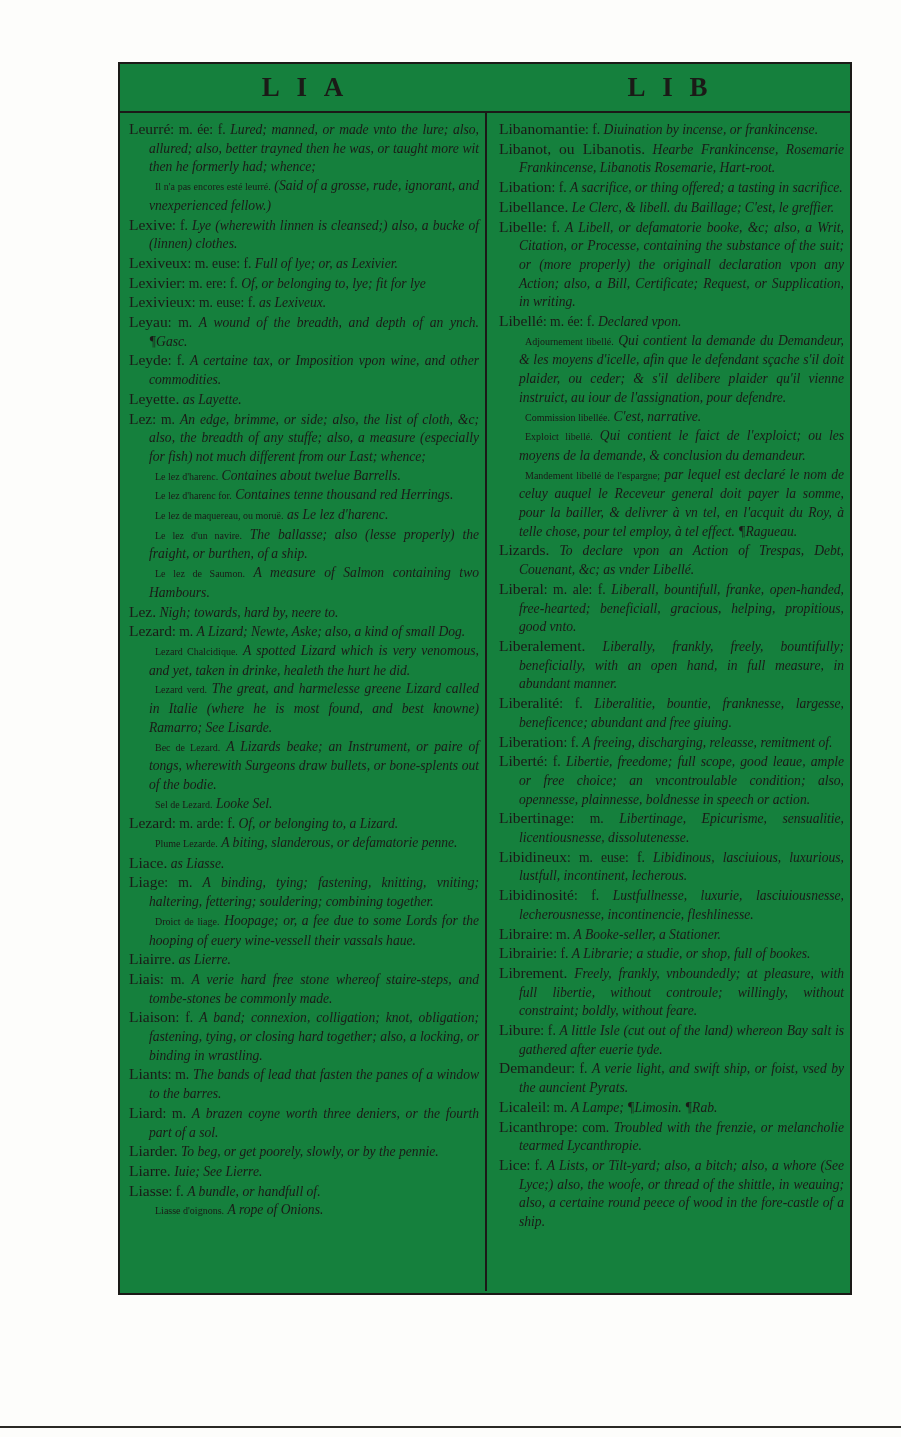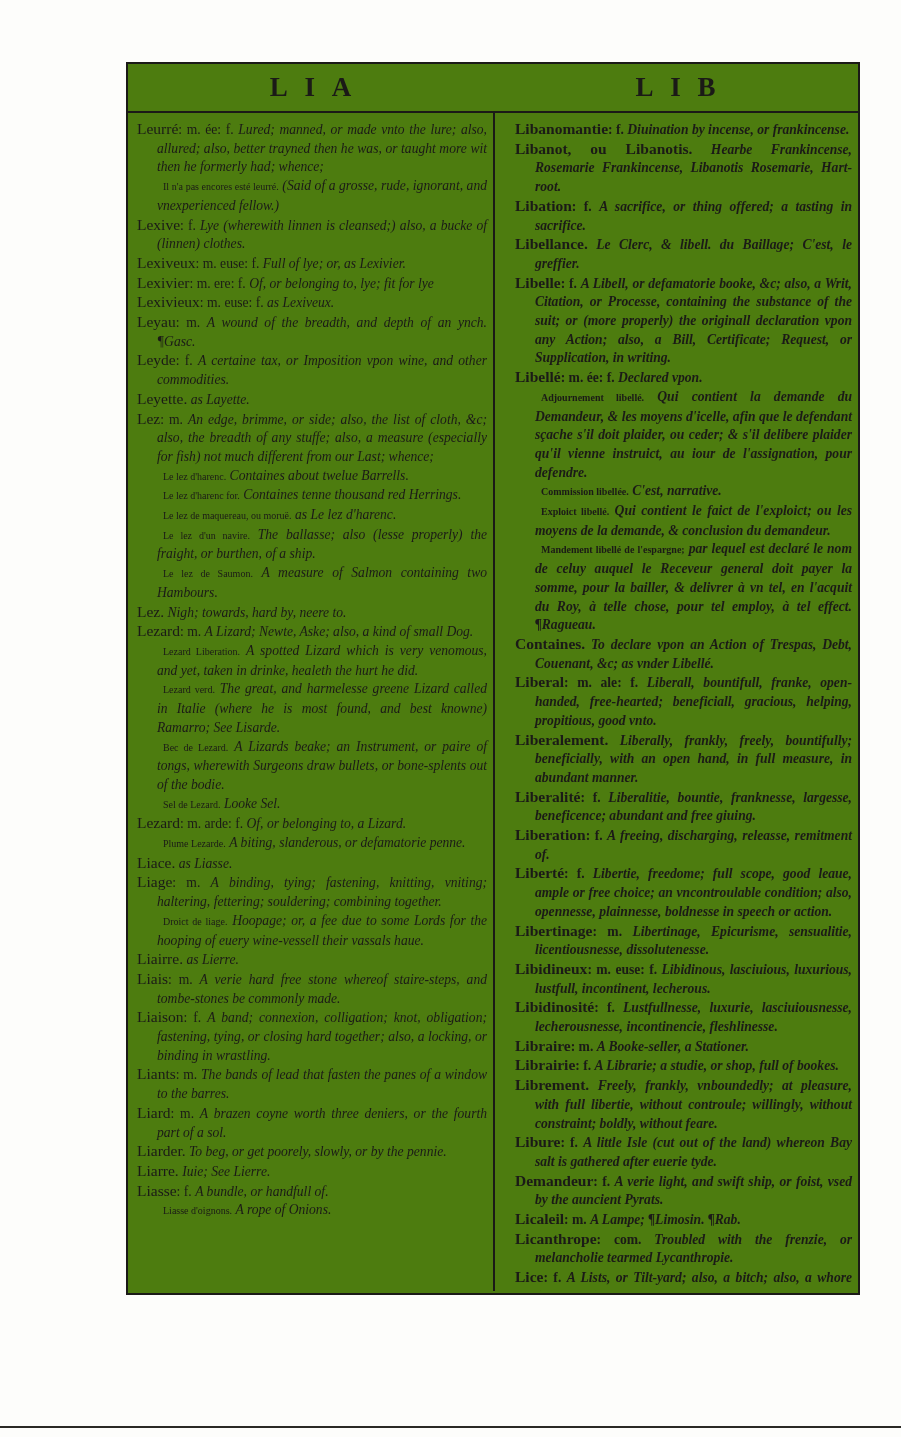--- a/index.html
+++ b/index.html
@@ -4,44 +4,44 @@
 <style>
   html,body{margin:0;padding:0;}
   body{
     width:901px;height:1437px;position:relative;
     background:#fdfdfb;
     font-family:"Liberation Serif", serif;
     color:#1b1a17;
     overflow:hidden;
   }
   .page-frame{
-    position:absolute;left:126px;top:62px;width:734px;height:1233px;
+    position:absolute;left:118px;top:62px;width:734px;height:1233px;
     border:2.5px solid #1b1a17;
-    background:#4d7c0f;
+    background:#15803d;
     box-sizing:border-box;
   }
   .header-row{
     display:flex;height:47px;border-bottom:2px solid #1b1a17;
     align-items:center;
   }
   .header-cell{
     flex:1;text-align:center;
     font-size:27px;font-weight:bold;letter-spacing:0.62em;
     padding-left:0.62em; 
     color:#1b1a17;
   }
   .columns{
     display:flex;height:1178px;box-sizing:border-box;
   }
   .col{
     width:50%;box-sizing:border-box;
     padding:7px 6px 0 9px;
     overflow:hidden;
   }
-  .col-right{border-left:2px solid #1b1a17;padding-left:20px;font-weight:bold;}
+  .col-right{border-left:2px solid #1b1a17;padding-left:12px;}
   p.entry{
     margin:0;
     font-size:13.6px;line-height:18.7px;
     padding-left:20px;text-indent:-20px;
     text-align:justify;
   }
   p.entry.sub{text-indent:6px;}
   .head{
     font-style:normal;font-size:15.5px;
   }
@@ -73,21 +73,21 @@
         <p class="entry"><span class="head">Leyde</span><span class="gram">: f.</span> <span class="def">A certaine tax, or Imposition vpon wine, and other commodities.</span></p>
         <p class="entry"><span class="head">Leyette.</span> <span class="def">as Layette.</span></p>
         <p class="entry"><span class="head">Lez</span><span class="gram">: m.</span> <span class="def">An edge, brimme, or side; also, the list of cloth, &amp;c; also, the breadth of any stuffe; also, a measure (especially for fish) not much different from our Last; whence;</span></p>
         <p class="entry sub"><span class="head">Le lez d'harenc.</span> <span class="def">Containes about twelue Barrells.</span></p>
         <p class="entry sub"><span class="head">Le lez d'harenc for.</span> <span class="def">Containes tenne thousand red Herrings.</span></p>
         <p class="entry sub"><span class="head">Le lez de maquereau, ou moruë.</span> <span class="def">as Le lez d'harenc.</span></p>
         <p class="entry sub"><span class="head">Le lez d'un navire.</span> <span class="def">The ballasse; also (lesse properly) the fraight, or burthen, of a ship.</span></p>
         <p class="entry sub"><span class="head">Le lez de Saumon.</span> <span class="def">A measure of Salmon containing two Hambours.</span></p>
         <p class="entry"><span class="head">Lez.</span> <span class="def">Nigh; towards, hard by, neere to.</span></p>
         <p class="entry"><span class="head">Lezard</span><span class="gram">: m.</span> <span class="def">A Lizard; Newte, Aske; also, a kind of small Dog.</span></p>
-        <p class="entry sub"><span class="head">Lezard Liberation.</span> <span class="def">A spotted Lizard which is very venomous, and yet, taken in drinke, healeth the hurt he did.</span></p>
+        <p class="entry sub"><span class="head">Lezard Chalcidique.</span> <span class="def">A spotted Lizard which is very venomous, and yet, taken in drinke, healeth the hurt he did.</span></p>
         <p class="entry sub"><span class="head">Lezard verd.</span> <span class="def">The great, and harmelesse greene Lizard called in Italie (where he is most found, and best knowne) Ramarro; See Lisarde.</span></p>
         <p class="entry sub"><span class="head">Bec de Lezard.</span> <span class="def">A Lizards beake; an Instrument, or paire of tongs, wherewith Surgeons draw bullets, or bone-splents out of the bodie.</span></p>
         <p class="entry sub"><span class="head">Sel de Lezard.</span> <span class="def">Looke Sel.</span></p>
         <p class="entry"><span class="head">Lezard</span><span class="gram">: m. arde: f.</span> <span class="def">Of, or belonging to, a Lizard.</span></p>
         <p class="entry sub"><span class="head">Plume Lezarde.</span> <span class="def">A biting, slanderous, or defamatorie penne.</span></p>
         <p class="entry"><span class="head">Liace.</span> <span class="def">as Liasse.</span></p>
         <p class="entry"><span class="head">Liage</span><span class="gram">: m.</span> <span class="def">A binding, tying; fastening, knitting, vniting; haltering, fettering; souldering; combining together.</span></p>
         <p class="entry sub"><span class="head">Droict de liage.</span> <span class="def">Hoopage; or, a fee due to some Lords for the hooping of euery wine-vessell their vassals haue.</span></p>
         <p class="entry"><span class="head">Liairre.</span> <span class="def">as Lierre.</span></p>
         <p class="entry"><span class="head">Liais</span><span class="gram">: m.</span> <span class="def">A verie hard free stone whereof staire-steps, and tombe-stones be commonly made.</span></p>
@@ -104,21 +104,21 @@
     <p class="entry"><span class="head">Libanomantie</span><span class="gram">: f.</span> <span class="def">Diuination by incense, or frankincense.</span></p>
         <p class="entry"><span class="head">Libanot, ou Libanotis.</span> <span class="def">Hearbe Frankincense, Rosemarie Frankincense, Libanotis Rosemarie, Hart-root.</span></p>
         <p class="entry"><span class="head">Libation</span><span class="gram">: f.</span> <span class="def">A sacrifice, or thing offered; a tasting in sacrifice.</span></p>
         <p class="entry"><span class="head">Libellance.</span> <span class="def">Le Clerc, &amp; libell. du Baillage; C'est, le greffier.</span></p>
         <p class="entry"><span class="head">Libelle</span><span class="gram">: f.</span> <span class="def">A Libell, or defamatorie booke, &amp;c; also, a Writ, Citation, or Processe, containing the substance of the suit; or (more properly) the originall declaration vpon any Action; also, a Bill, Certificate; Request, or Supplication, in writing.</span></p>
         <p class="entry"><span class="head">Libellé</span><span class="gram">: m. ée: f.</span> <span class="def">Declared vpon.</span></p>
         <p class="entry sub"><span class="head">Adjournement libellé.</span> <span class="def">Qui contient la demande du Demandeur, &amp; les moyens d'icelle, afin que le defendant sçache s'il doit plaider, ou ceder; &amp; s'il delibere plaider qu'il vienne instruict, au iour de l'assignation, pour defendre.</span></p>
         <p class="entry sub"><span class="head">Commission libellée.</span> <span class="def">C'est, narrative.</span></p>
         <p class="entry sub"><span class="head">Exploict libellé.</span> <span class="def">Qui contient le faict de l'exploict; ou les moyens de la demande, &amp; conclusion du demandeur.</span></p>
         <p class="entry sub"><span class="head">Mandement libellé de l'espargne;</span> <span class="def">par lequel est declaré le nom de celuy auquel le Receveur general doit payer la somme, pour la bailler, &amp; delivrer à vn tel, en l'acquit du Roy, à telle chose, pour tel employ, à tel effect. ¶Ragueau.</span></p>
-        <p class="entry"><span class="head">Containes.</span> <span class="def">To declare vpon an Action of Trespas, Debt, Couenant, &amp;c; as vnder Libellé.</span></p>
+        <p class="entry"><span class="head">Lizards.</span> <span class="def">To declare vpon an Action of Trespas, Debt, Couenant, &amp;c; as vnder Libellé.</span></p>
         <p class="entry"><span class="head">Liberal</span><span class="gram">: m. ale: f.</span> <span class="def">Liberall, bountifull, franke, open-handed, free-hearted; beneficiall, gracious, helping, propitious, good vnto.</span></p>
         <p class="entry"><span class="head">Liberalement.</span> <span class="def">Liberally, frankly, freely, bountifully; beneficially, with an open hand, in full measure, in abundant manner.</span></p>
         <p class="entry"><span class="head">Liberalité</span><span class="gram">: f.</span> <span class="def">Liberalitie, bountie, franknesse, largesse, beneficence; abundant and free giuing.</span></p>
         <p class="entry"><span class="head">Liberation</span><span class="gram">: f.</span> <span class="def">A freeing, discharging, releasse, remitment of.</span></p>
         <p class="entry"><span class="head">Liberté</span><span class="gram">: f.</span> <span class="def">Libertie, freedome; full scope, good leaue, ample or free choice; an vncontroulable condition; also, opennesse, plainnesse, boldnesse in speech or action.</span></p>
         <p class="entry"><span class="head">Libertinage</span><span class="gram">: m.</span> <span class="def">Libertinage, Epicurisme, sensualitie, licentiousnesse, dissolutenesse.</span></p>
         <p class="entry"><span class="head">Libidineux</span><span class="gram">: m. euse: f.</span> <span class="def">Libidinous, lasciuious, luxurious, lustfull, incontinent, lecherous.</span></p>
         <p class="entry"><span class="head">Libidinosité</span><span class="gram">: f.</span> <span class="def">Lustfullnesse, luxurie, lasciuiousnesse, lecherousnesse, incontinencie, fleshlinesse.</span></p>
         <p class="entry"><span class="head">Libraire</span><span class="gram">: m.</span> <span class="def">A Booke-seller, a Stationer.</span></p>
         <p class="entry"><span class="head">Librairie</span><span class="gram">: f.</span> <span class="def">A Librarie; a studie, or shop, full of bookes.</span></p>

